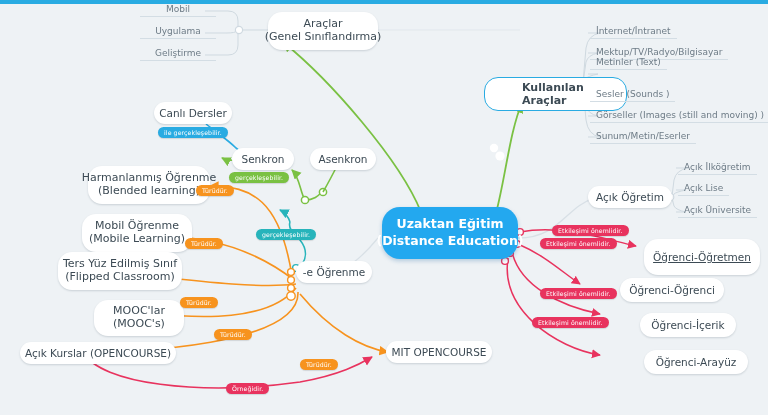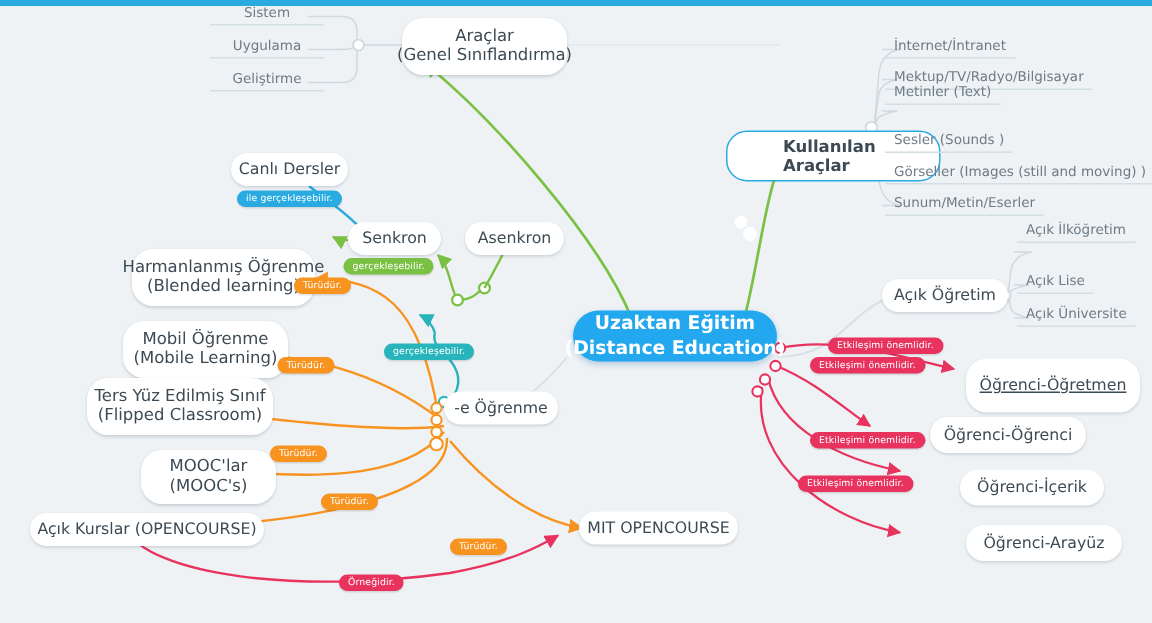--- a/index.html
+++ b/index.html
@@ -181,27 +181,27 @@
       <path d="M518,244 C546,256 562,272 580,284" marker-end="url(#ar-red)"></path>
       <path d="M512,252 C520,286 560,306 600,314" marker-end="url(#ar-red)"></path>
       <path d="M508,258 C500,310 556,348 600,355" marker-end="url(#ar-red)"></path>
     </g>
     <circle cx="520" cy="232" r="3.4" fill="#ffffff" stroke="#e8335e" stroke-width="1.4"></circle>
     <circle cx="517" cy="244" r="3.4" fill="#ffffff" stroke="#e8335e" stroke-width="1.4"></circle>
     <circle cx="510" cy="253" r="3.4" fill="#ffffff" stroke="#e8335e" stroke-width="1.4"></circle>
     <circle cx="505" cy="261" r="3.4" fill="#ffffff" stroke="#e8335e" stroke-width="1.4"></circle>
   </svg>
 
-  <div class="central" style="left:382px;top:207px;width:136px;height:34px;">Uzaktan Eğitim
+  <div class="central" style="left:382px;top:207px;width:136px;height:52px;">Uzaktan Eğitim
 (Distance Education)</div>
 
   <div class="node big" style="left:268px;top:12px;width:110px;height:38px;">Araçlar
 (Genel Sınıflandırma)</div>
 
-  <div class="outlined" style="position:absolute;left:484px;top:87px;width:92px;height:22px;display:flex;align-items:center;justify-content:center;padding-left:37px;">Kullanılan Araçlar</div>
+  <div class="outlined" style="position:absolute;left:484px;top:77px;width:92px;height:22px;display:flex;align-items:center;justify-content:center;padding-left:37px;">Kullanılan Araçlar</div>
 
   <div class="node mid" style="left:154px;top:102px;width:78px;height:22px;">Canlı Dersler</div>
 
   <div class="node mid" style="left:232px;top:148px;width:62px;height:22px;">Senkron</div>
 
   <div class="node mid" style="left:310px;top:148px;width:66px;height:22px;">Asenkron</div>
 
 
   <div class="node mid" style="left:296px;top:261px;width:76px;height:22px;">-e Öğrenme</div>
 
@@ -224,32 +224,32 @@
   <div class="node mid" style="left:588px;top:186px;width:84px;height:22px;">Açık Öğretim</div>
 
   <div class="node mid" style="left:644px;top:239px;width:116px;height:36px;text-decoration:underline;">Öğrenci-Öğretmen</div>
 
   <div class="node mid" style="left:620px;top:278px;width:104px;height:24px;">Öğrenci-Öğrenci</div>
 
   <div class="node mid" style="left:640px;top:313px;width:96px;height:24px;">Öğrenci-İçerik</div>
 
   <div class="node mid" style="left:644px;top:350px;width:104px;height:24px;">Öğrenci-Arayüz</div>
 
-  <div class="leaf" style="left:140px;top:3px;width:64px;text-align:center;">Sistem</div>
+  <div class="leaf" style="left:140px;top:3px;width:64px;text-align:center;">Mobil</div>
   <div class="leaf" style="left:140px;top:25px;width:64px;text-align:center;">Uygulama</div>
   <div class="leaf" style="left:140px;top:47px;width:64px;text-align:center;">Geliştirme</div>
 
   <div class="leaf" style="left:590px;top:25px;">İnternet/İntranet</div>
   <div class="leaf" style="left:590px;top:46px;">Mektup/TV/Radyo/Bilgisayar</div>
   <div class="leaf" style="left:590px;top:56px;">Metinler (Text)</div>
   <div class="leaf" style="left:590px;top:88px;">Sesler (Sounds )</div>
   <div class="leaf" style="left:590px;top:109px;">Görseller (Images (still and moving) )</div>
   <div class="leaf" style="left:590px;top:130px;">Sunum/Metin/Eserler</div>
 
-  <div class="leaf" style="left:678px;top:148px;">Açık İlköğretim</div>
+  <div class="leaf" style="left:678px;top:161px;">Açık İlköğretim</div>
   <div class="leaf" style="left:678px;top:182px;">Açık Lise</div>
   <div class="leaf" style="left:678px;top:204px;">Açık Üniversite</div>
 
   <div class="plabel p-blue" style="left:158px;top:127px;">ile gerçekleşebilir.</div>
 
   <div class="plabel p-green" style="left:229px;top:172px;">gerçekleşebilir.</div>
 
   <div class="plabel p-teal" style="left:256px;top:229px;">gerçekleşebilir.</div>
 
   <div class="plabel p-orange" style="left:196px;top:185px;">Türüdür.</div>

